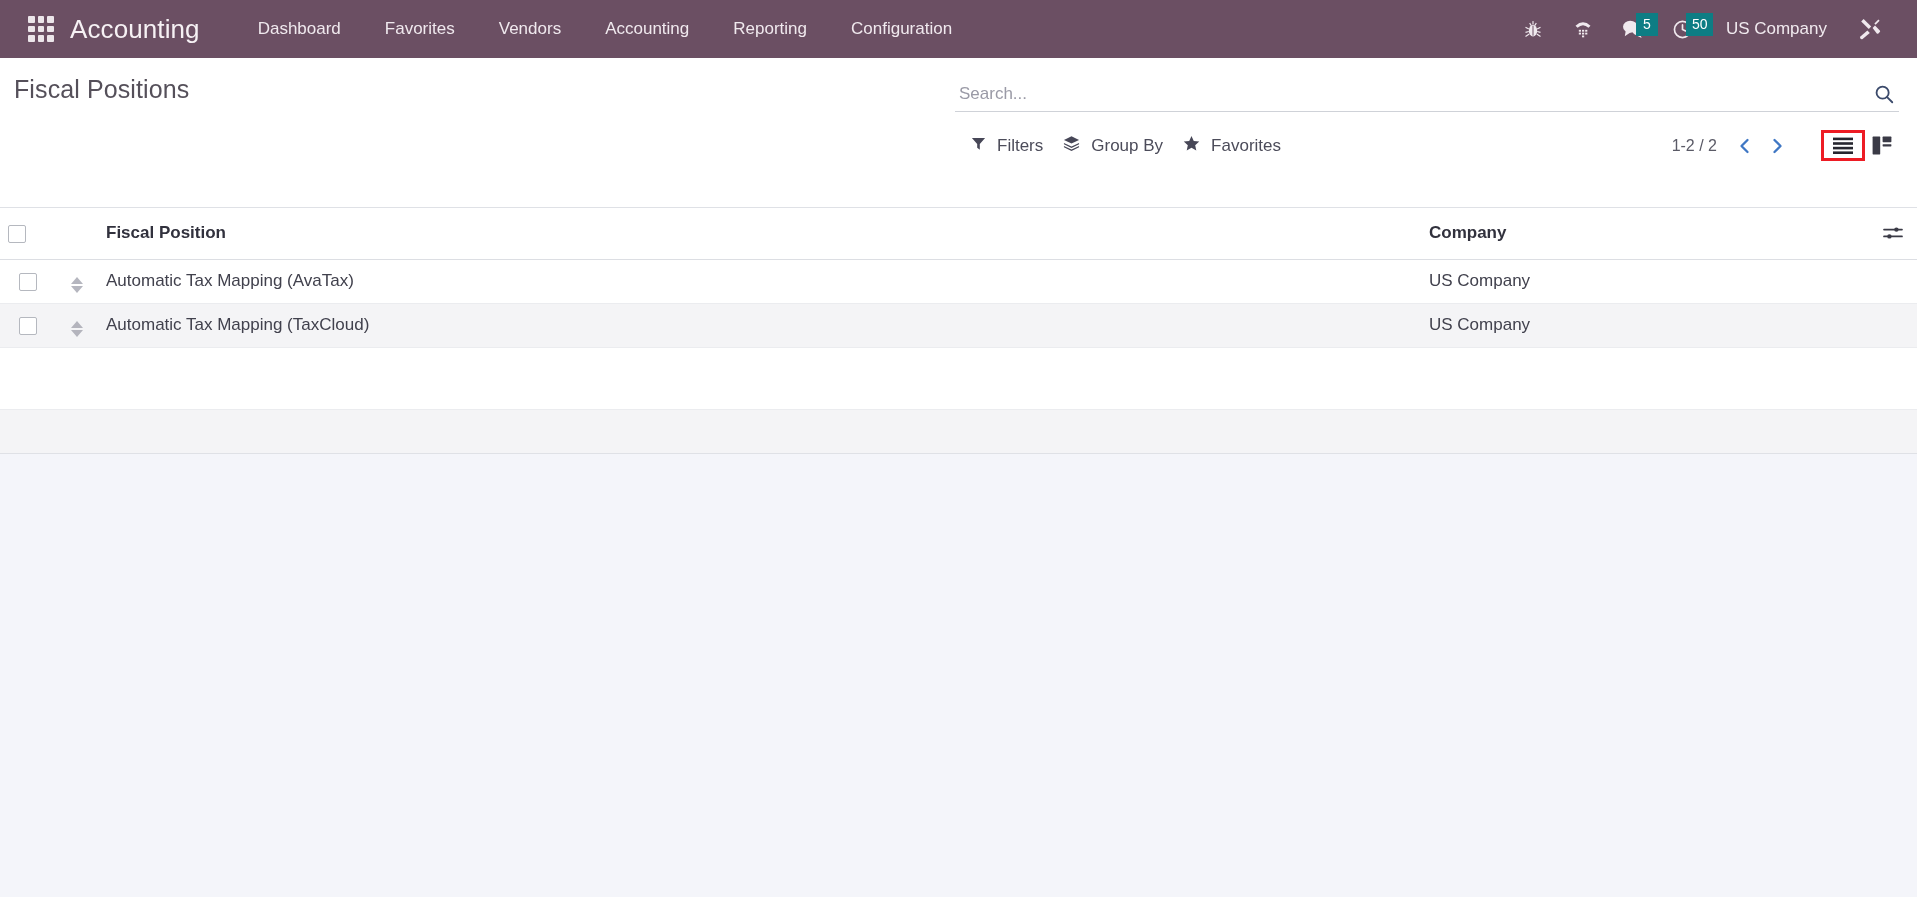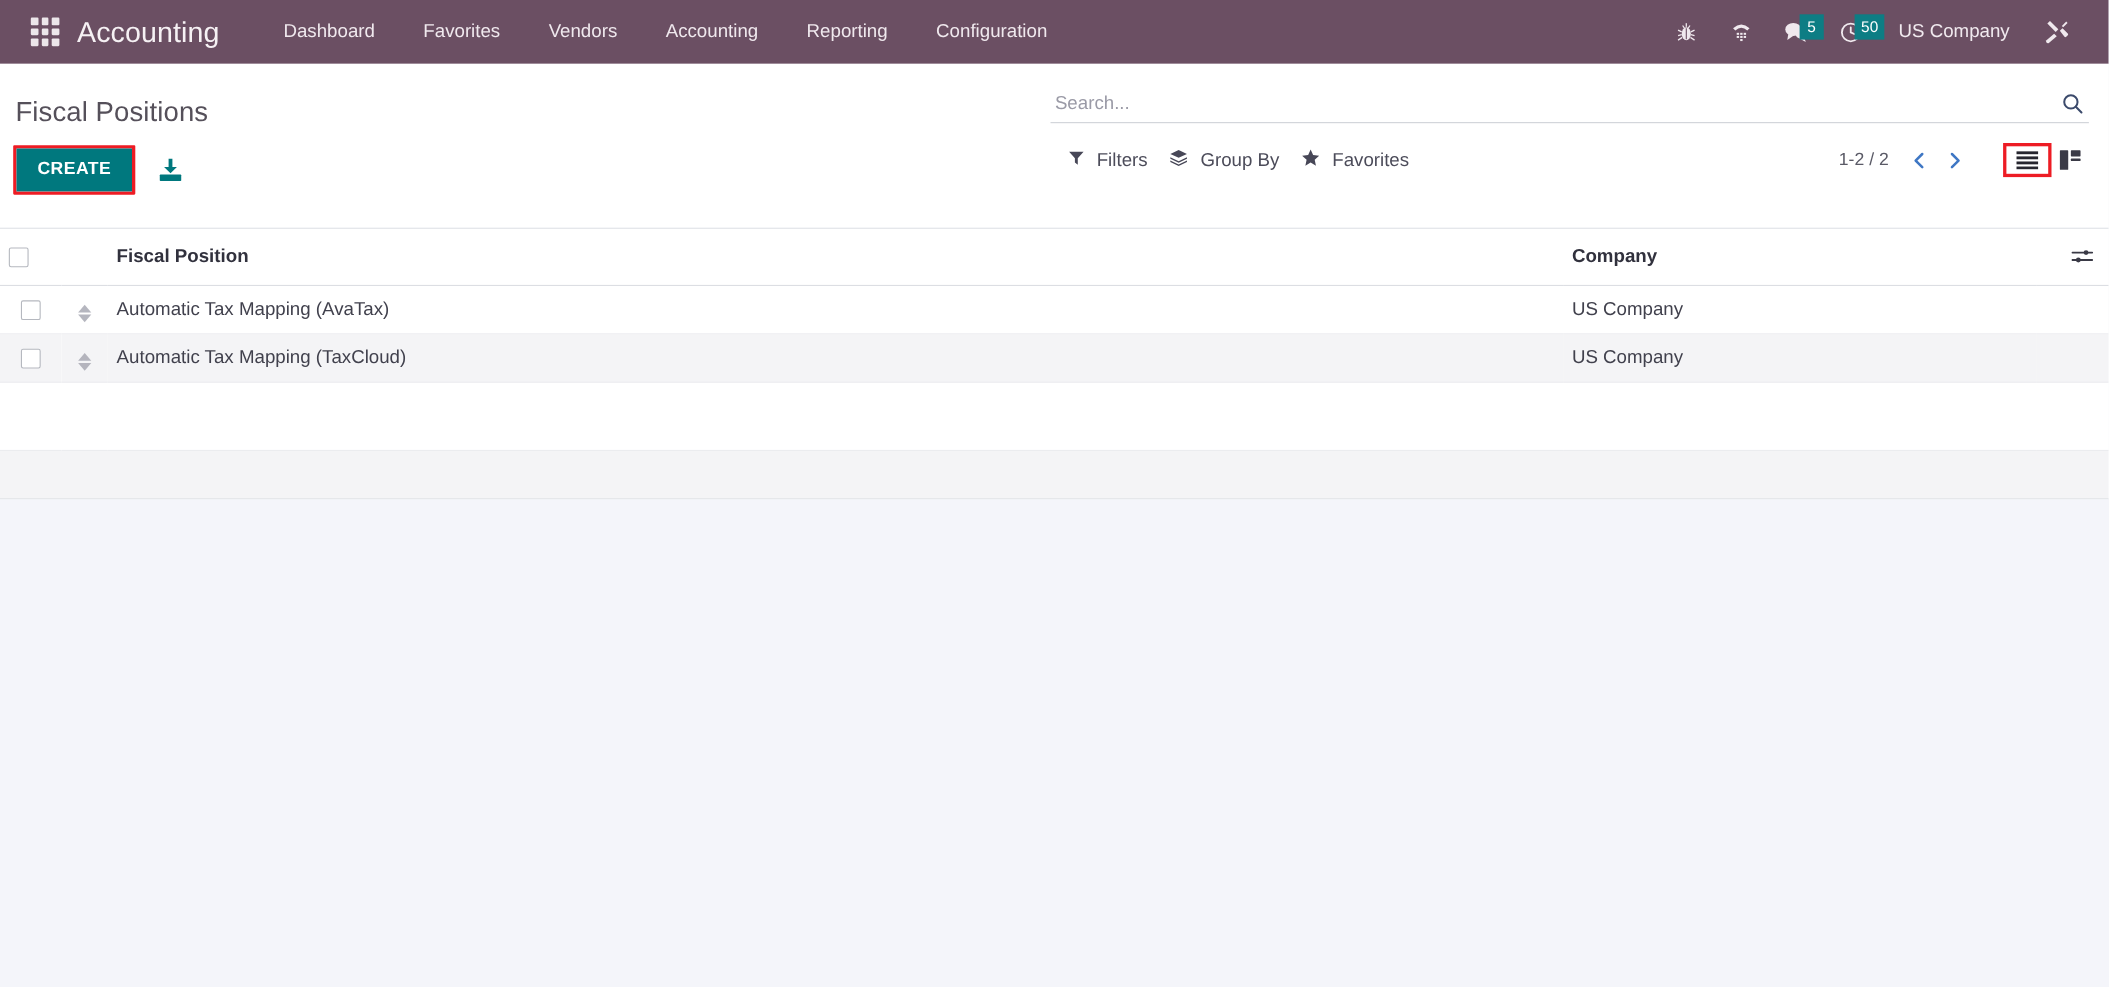--- a/index.html
+++ b/index.html
@@ -143,21 +143,21 @@
     background: #ffffff;
     border-bottom: 1px solid #dfe1e6;
     padding: 0;
     position: relative;
     height: 150px;
   }
 
   .cp-left {
     position: absolute;
     left: 12px;
-    top: 21px;
+    top: 8px;
     width: 760px;
   }
 
   .page-title {
     font-size: 25px;
     color: #55505a;
     font-weight: 400;
     margin: 9px 0 0 2px;
     letter-spacing: .1px;
   }
@@ -442,32 +442,20 @@
   </div>
 </div>
 
 <div class="content-sheet">
 
   <div class="control-panel">
 
     <div class="cp-left">
       <div class="page-title">Fiscal Positions</div>
 
-      <div class="cp-buttons">
-        <div class="create-wrap">
-          <button class="btn-create">CREATE</button>
-        </div>
-
-        <div class="import-icon">
-          <svg width="26" height="26" viewBox="0 0 24 24" fill="#00787e">
-            <path d="M10.4 2.2 L13.6 2.2 L13.6 9 L17.4 9 L12 14.4 L6.6 9 L10.4 9 Z"></path>
-            <rect x="3" y="15.4" width="18" height="5.4" rx="0.6"></rect>
-          </svg>
-        </div>
-      </div>
     </div>
 
     <div class="cp-right">
 
       <div class="search-row">
         <input class="search-input" type="text" placeholder="Search..." style="">
         <button class="search-btn">
           <svg width="22" height="22" viewBox="0 0 24 24" fill="none" stroke="#3b4a6b" stroke-width="2">
             <circle cx="10.5" cy="10.5" r="6.6"></circle>
             <path d="M15.4 15.4 L21 21" stroke-linecap="round"></path>

